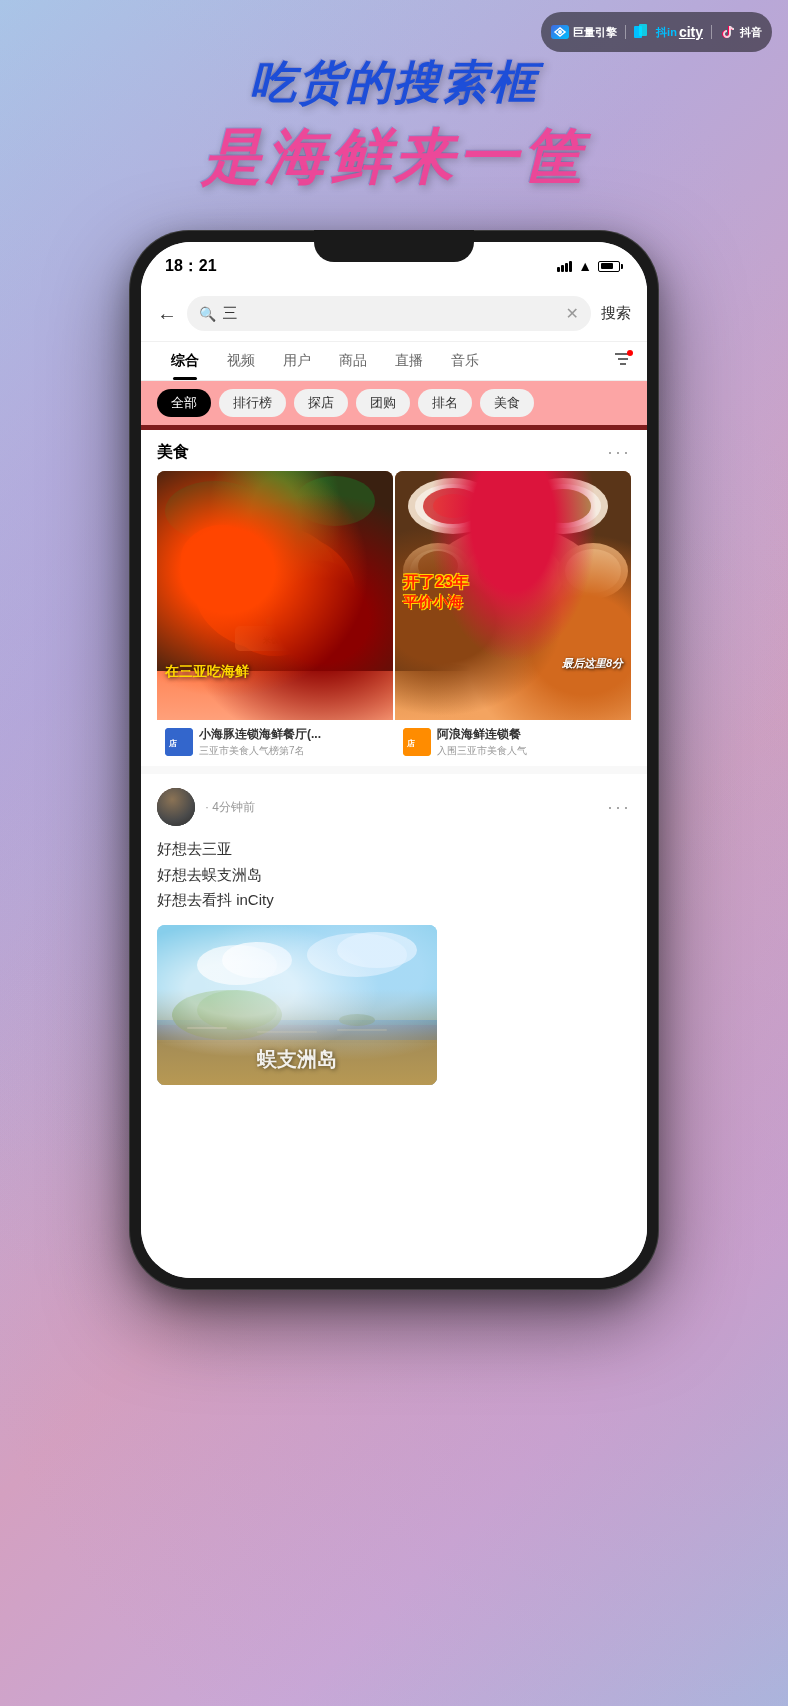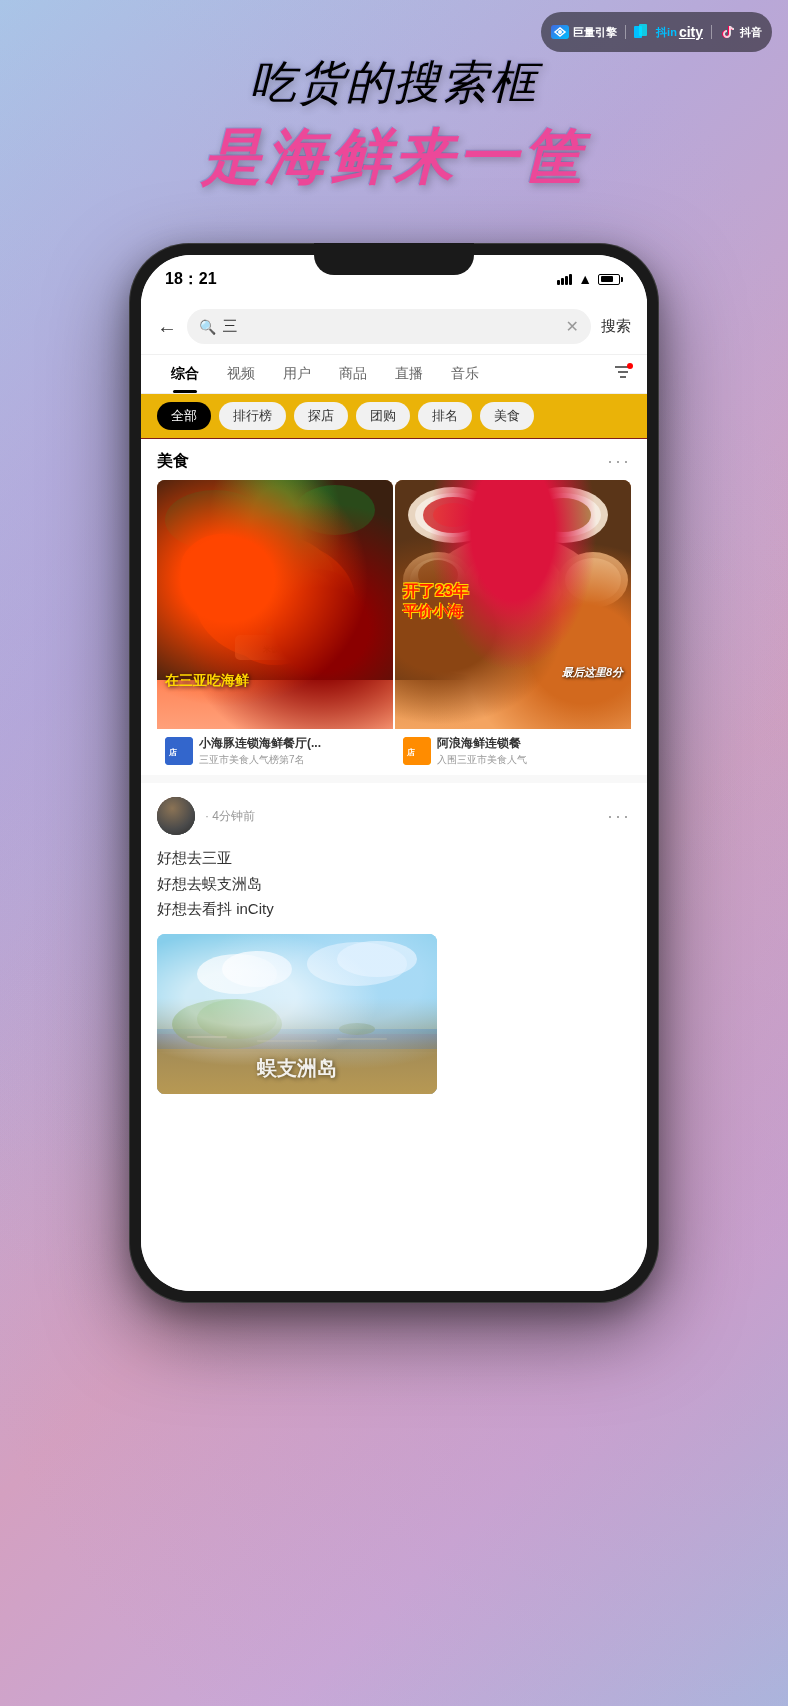--- a/index.html
+++ b/index.html
@@ -57,43 +57,43 @@
     .hero-text {
       position: absolute;
       top: 55px;
       left: 0;
       right: 0;
       text-align: center;
     }
 
     .hero-line1 {
       font-size: 46px;
-      font-weight: 400;
-      color: #000000;
+      font-weight: 700;
+      color: #1d4ed8;
       text-shadow: 2px 2px 8px rgba(0,0,0,0.3), -1px -1px 0 rgba(100,100,200,0.3);
       letter-spacing: 2px;
       font-style: italic;
       line-height: 1.2;
     }
 
     .hero-line2 {
       font-size: 60px;
       font-weight: 900;
       color: #ec4899;
       text-shadow: 2px 2px 8px rgba(0,0,0,0.3), -1px -1px 0 rgba(100,100,200,0.3);
       letter-spacing: 4px;
       font-style: italic;
       line-height: 1.3;
       margin-top: 8px;
     }
 
     
     .phone-wrapper {
       position: absolute;
-      top: 243px;
+      top: 230px;
       left: 50%;
       transform: translateX(-50%);
       width: 530px;
       height: 1060px;
     }
 
     .phone-outer {
       width: 530px;
       height: 1060px;
       background: #1a1a1a;
@@ -256,26 +256,26 @@
       top: -2px;
       right: -2px;
       width: 6px;
       height: 6px;
       background: red;
       border-radius: 50%;
     }
 
     
     .sub-filters {
-      background: #eab308;
+      background: #fca5a5;
       display: flex;
       align-items: center;
       padding: 8px 16px;
       gap: 8px;
-      border-bottom: 1px solid #7f1d1d;
+      border-bottom: 5px solid #7f1d1d;
     }
 
     .filter-chip {
       padding: 5px 14px;
       border-radius: 16px;
       font-size: 13px;
       cursor: pointer;
       white-space: nowrap;
     }
 

